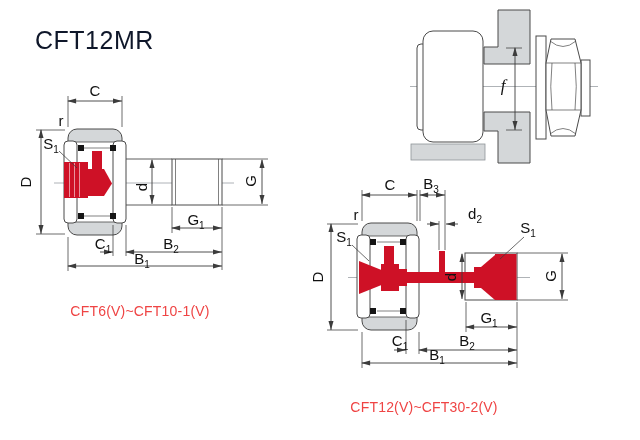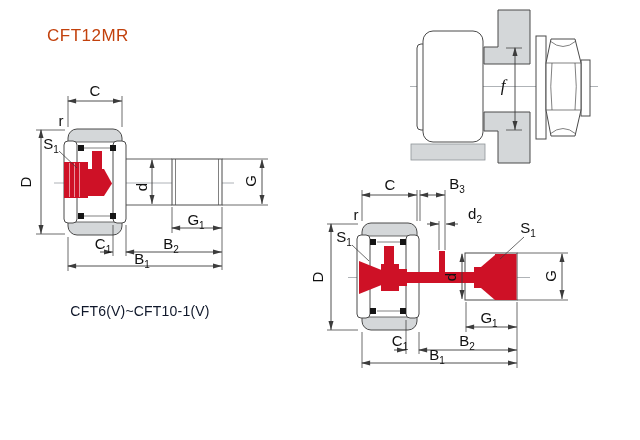--- a/index.html
+++ b/index.html
@@ -1,22 +1,22 @@
 <!DOCTYPE html>
 <html><head>
 <meta charset="utf-8">
 <style>
   html,body{margin:0;padding:0;background:#fff;}
   .canvas{position:relative;width:640px;height:440px;background:#ffffff;
           font-family:"Liberation Sans",sans-serif;overflow:hidden;}
   .art{position:absolute;left:0;top:0;}
-  .title{position:absolute;left:35px;top:26px;font-size:17px;font-weight:500;
-         color:#c2410c;letter-spacing:.5px;margin-left:12px;}
+  .title{position:absolute;left:35px;top:26px;font-size:25px;font-weight:500;
+         color:#0f172a;letter-spacing:.5px;}
   .caption{position:absolute;transform:translate(-50%,-50%);font-size:14px;
-           font-weight:500;color:#0f172a;letter-spacing:.2px;white-space:nowrap;}
+           font-weight:500;color:#ef4444;letter-spacing:.2px;white-space:nowrap;}
   .lbl{position:absolute;transform:translate(-50%,-50%);font-size:15px;color:#101010;
        white-space:nowrap;line-height:1;}
   .lbl sub{font-size:10px;line-height:1;}
   .lbl.rot{transform:translate(-50%,-50%) rotate(-90deg);}
   .lbl.fstyle{font-family:"Liberation Serif",serif;font-style:italic;font-size:17px;}
   
   .gray{fill:#D4D7D9;stroke:#4A4A4A;stroke-width:1;}
   .wht{fill:#FFFFFF;stroke:#4A4A4A;stroke-width:1;}
   .oln{fill:none;stroke:#4A4A4A;stroke-width:.9;}
   .thin{fill:none;stroke:#4A4A4A;stroke-width:.7;}
@@ -188,28 +188,29 @@
   <div class="lbl rot" style="left:27px;top:182px"><span>D</span><sub></sub></div>
   <div class="lbl rot" style="left:143px;top:187px"><span>d</span><sub></sub></div>
   <div class="lbl rot" style="left:252px;top:181px"><span>G</span><sub></sub></div>
   <div class="lbl" style="left:196px;top:221px"><span>G</span><sub>1</sub></div>
   <div class="lbl" style="left:103px;top:245px"><span>C</span><sub>1</sub></div>
   <div class="lbl" style="left:171px;top:245px"><span>B</span><sub>2</sub></div>
   <div class="lbl" style="left:142px;top:260px"><span>B</span><sub>1</sub></div>
   <div class="caption" style="left:140px;top:311px">CFT6(V)~CFT10-1(V)</div>
 
   <div class="lbl" style="left:390px;top:186px"><span>C</span><sub></sub></div>
-  <div class="lbl" style="left:457px;top:185px"><span>B</span><sub>3</sub></div>
+  <div class="lbl" style="left:431px;top:185px"><span>B</span><sub>3</sub></div>
   <div class="lbl" style="left:475px;top:215px"><span>d</span><sub>2</sub></div>
   <div class="lbl" style="left:356px;top:216px"><span>r</span><sub></sub></div>
   <div class="lbl" style="left:344px;top:238px"><span>S</span><sub>1</sub></div>
   <div class="lbl" style="left:528px;top:229px"><span>S</span><sub>1</sub></div>
   <div class="lbl rot" style="left:319px;top:277px"><span>D</span><sub></sub></div>
   <div class="lbl rot" style="left:452px;top:277px"><span>d</span><sub></sub></div>
   <div class="lbl rot" style="left:552px;top:276px"><span>G</span><sub></sub></div>
   <div class="lbl" style="left:489px;top:319px"><span>G</span><sub>1</sub></div>
   <div class="lbl" style="left:400px;top:342px"><span>C</span><sub>1</sub></div>
   <div class="lbl" style="left:467px;top:342px"><span>B</span><sub>2</sub></div>
   <div class="lbl" style="left:437px;top:356px"><span>B</span><sub>1</sub></div>
+  <div class="caption" style="left:424px;top:407px">CFT12(V)~CFT30-2(V)</div>
 
   <div class="lbl fstyle" style="left:503px;top:87px"><span>f</span><sub></sub></div>
 
 </div>
 
 </body></html>

